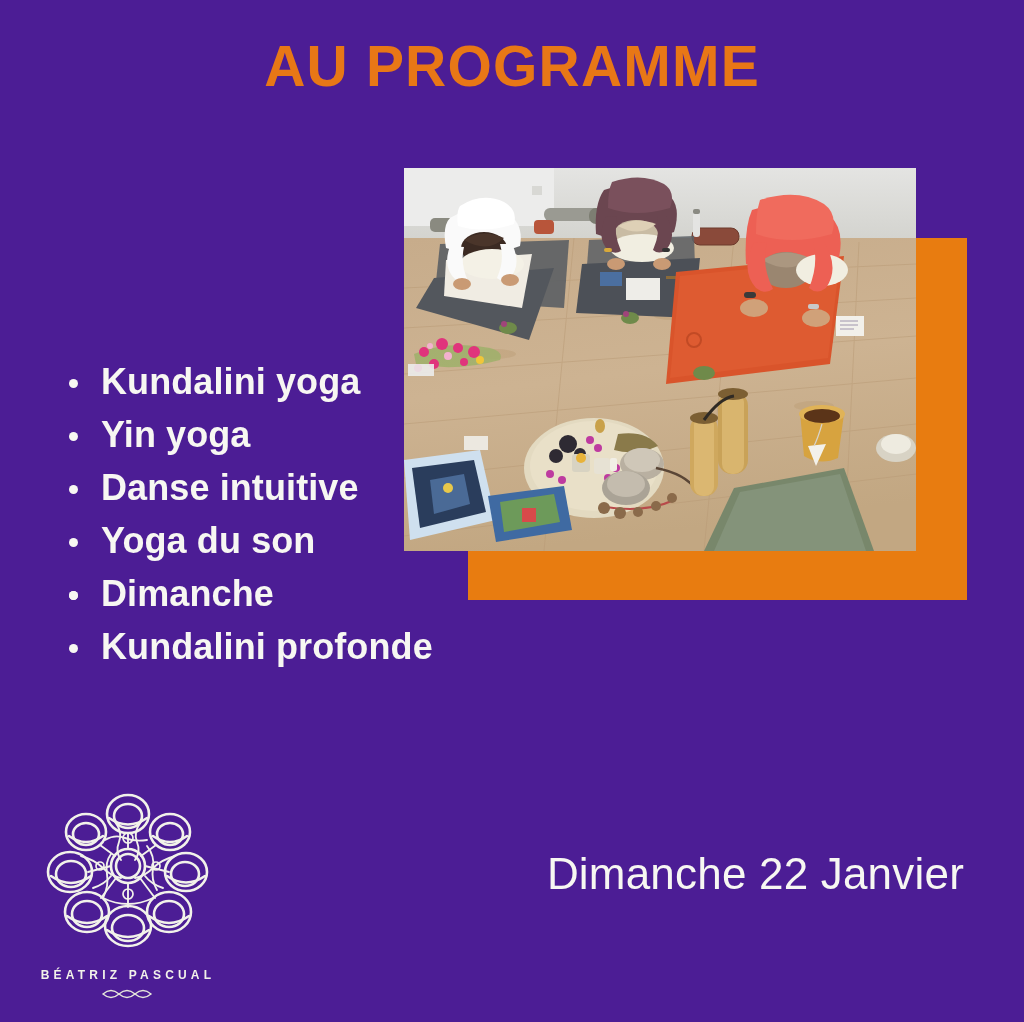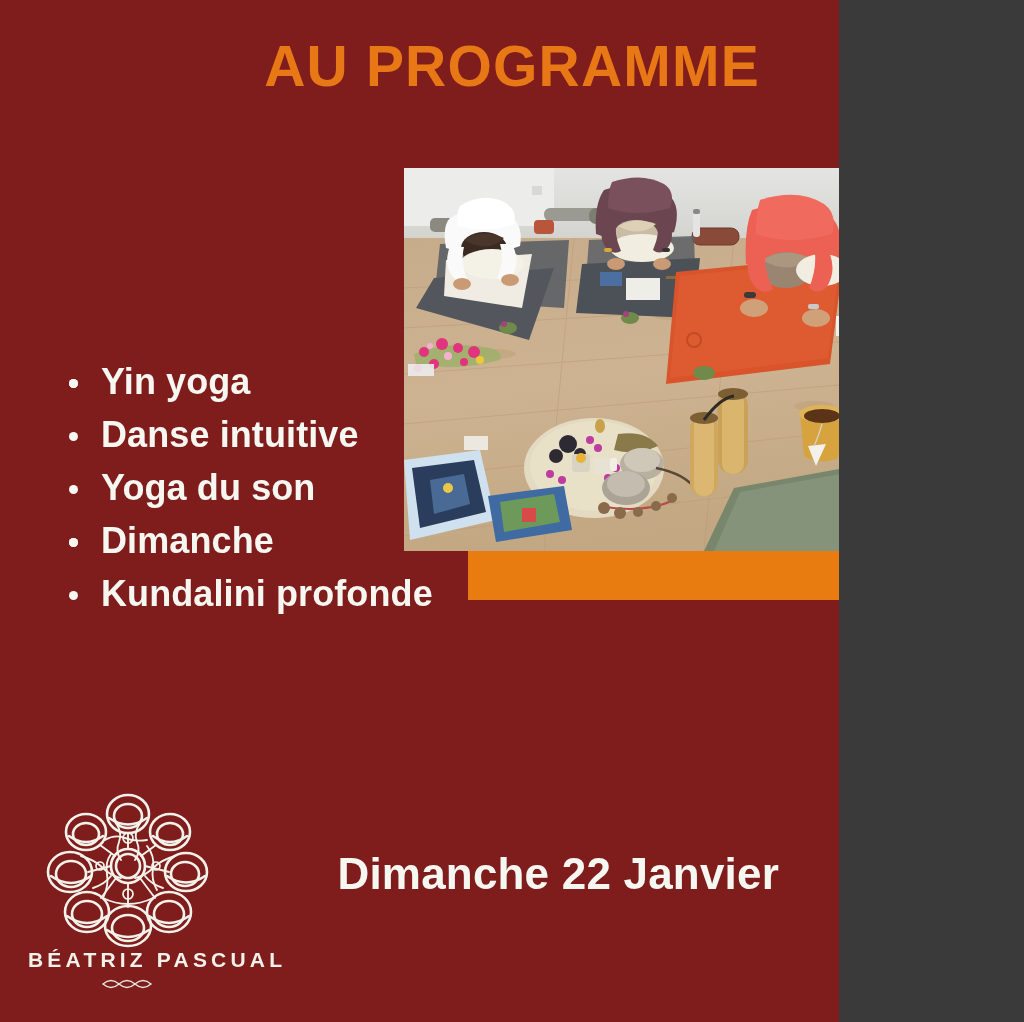--- a/index.html
+++ b/index.html
@@ -4,23 +4,23 @@
 <style>
   html, body {
     margin: 0;
     padding: 0;
     background: #3a3a3a;
   }
   * { box-sizing: border-box; }
 
   .poster {
     position: relative;
-    width: 839px;
+    width: 1024px;
     height: 1022px;
-    background: #7f1d1d;
+    background: #4c1d95;
     overflow: hidden;
     font-family: "Liberation Sans", sans-serif;
   }
 
   
   .title {
     position: absolute;
     top: 38px;
     left: 0;
     width: 1024px;
@@ -89,36 +89,36 @@
   .logo {
     position: absolute;
     left: 28px;
     top: 788px;
     width: 200px;
     text-align: center;
   }
   .logo-mark { width: 170px; height: 160px; margin: 0 auto; display: block; }
   .logo-name {
     color: #F2F2EA;
-    font-size: 21px;
+    font-size: 12px;
     font-weight: bold;
     letter-spacing: 4.2px;
-    margin-top: 0;
+    margin-top: 20px;
     white-space: nowrap;
   }
   .logo-flourish { display: block; margin: 3px auto 0; width: 58px; height: 18px; }
 
   
   .datetime {
     position: absolute;
     right: 60px;
     top: 838px;
     text-align: right;
     color: #F7F7F2;
-    font-weight: bold;
+    font-weight: normal;
     line-height: 72px;
     font-size: 44px;
     letter-spacing: 0.2px;
   }
   .datetime .date-line { font-size: 44px; }
   .datetime .time-line { font-size: 44px; }
 </style>
 </head>
 <body>
 
@@ -339,20 +339,21 @@
       </g>
       <g>
         <rect x="60" y="268" width="24" height="14" fill="#efeee9" opacity="0.9"></rect>
       </g>
     </svg>
   </div>
 
   <ul class="program-list">
     <li>
       <span class="dot"></span>
+      <span>Kundalini yoga</span>
     </li>
     <li>
       <span class="dot"></span>
       <span>Yin yoga</span>
     </li>
     <li>
       <span class="dot"></span>
       <span>Danse intuitive</span>
     </li>
     <li>

